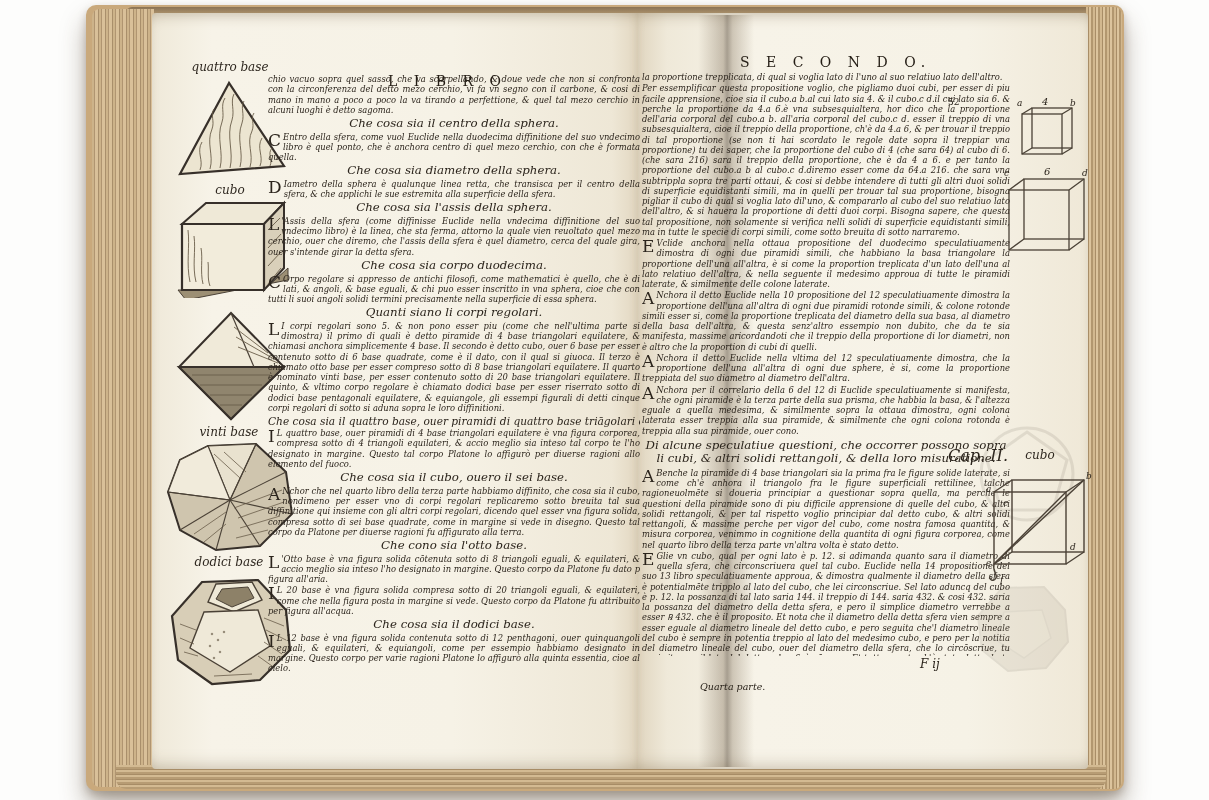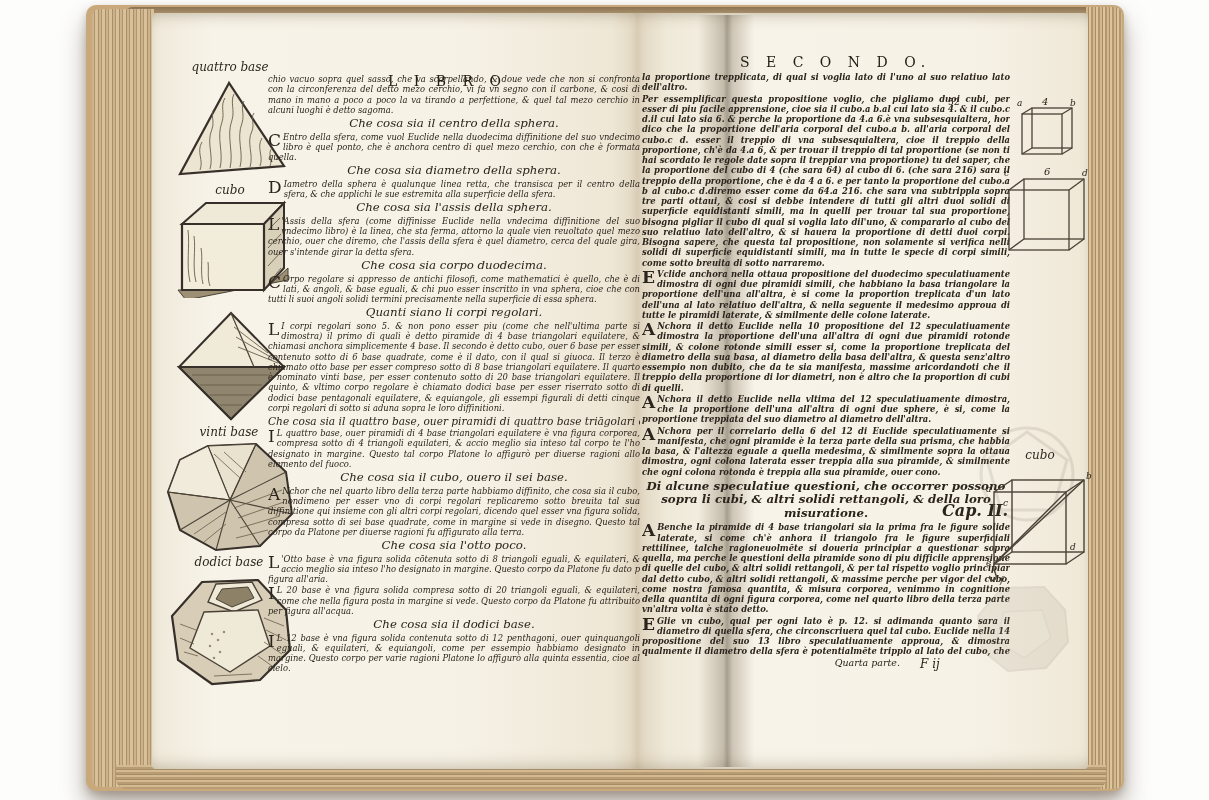--- a/index.html
+++ b/index.html
@@ -60,21 +60,21 @@
   .h{font-size:11.8px;text-align:center;font-style:italic;margin:2px 0 1px;line-height:1.15;}
   .h.small{font-size:10.6px;white-space:nowrap;}
   .h.chap{position:relative;margin:3px 0 2px;}
   .capnum{position:absolute;right:2px;bottom:0;font-size:16px;}
   .para{position:relative;margin:0 0 1px;}
   .cont{margin:0 0 1px;}
   .dcap{float:left;font-size:17px;line-height:15px;padding:1px 2px 0 0;font-style:normal;}
   .figlabel{position:absolute;font-size:12px;font-style:italic;text-align:center;color:#2f2820;}
   .figsvg{position:absolute;}
   .ghost{position:absolute;opacity:.12;}
-  .footerline{position:absolute;font-size:9.5px;font-style:italic;text-align:right;}
+  .footerline{position:absolute;font-size:9.5px;font-style:italic;text-align:left;margin-top:24px;}
   .signature{position:absolute;font-size:12px;font-style:italic;}
   svg text{font-family:"DejaVu Serif",serif;font-style:italic;fill:#2b241c;}
 </style>
 </head>
 <body>
 
 <div class="book">
   <div class="edge edge-top"></div>
   <div class="edge edge-left"></div>
   <div class="edge edge-right"></div>
@@ -194,32 +194,32 @@
   <div class="h">Che cosa sia l'assis della sphera.</div>
   <p class="para"><span class="dcap">L</span><span>'Assis della sfera (come diffinisse Euclide nella vndecima diffinitione del suo vndecimo libro) è la linea, che sta ferma, attorno la quale vien reuoltato quel mezo cerchio, ouer che diremo, che l'assis della sfera è quel diametro, cerca del quale gira, ouer s'intende girar la detta sfera.</span></p>
   <div class="h">Che cosa sia corpo duodecima.</div>
   <p class="para"><span class="dcap">C</span><span>Orpo regolare si appresso de antichi filosofi, come mathematici è quello, che è di lati, &amp; angoli, &amp; base eguali, &amp; chi puo esser inscritto in vna sphera, cioe che con tutti li suoi angoli solidi termini precisamente nella superficie di essa sphera.</span></p>
   <div class="h">Quanti siano li corpi regolari.</div>
   <p class="para"><span class="dcap">L</span><span>I corpi regolari sono 5. &amp; non pono esser piu (come che nell'ultima parte si dimostra) il primo di quali è detto piramide di 4 base triangolari equilatere, &amp; chiamasi anchora simplicemente 4 base. Il secondo è detto cubo, ouer 6 base per esser contenuto sotto di 6 base quadrate, come è il dato, con il qual si giuoca. Il terzo è chiamato otto base per esser compreso sotto di 8 base triangolari equilatere. Il quarto è nominato vinti base, per esser contenuto sotto di 20 base triangolari equilatere. Il quinto, &amp; vltimo corpo regolare è chiamato dodici base per esser riserrato sotto di dodici base pentagonali equilatere, &amp; equiangole, gli essempi figurali di detti cinque corpi regolari di sotto si aduna sopra le loro diffinitioni.</span></p>
   <div class="h small">Che cosa sia il quattro base, ouer piramidi di quattro base triāgolari eglatere.</div>
   <p class="para"><span class="dcap">I</span><span>L quattro base, ouer piramidi di 4 base triangolari equilatere è vna figura corporea, compresa sotto di 4 triangoli equilateri, &amp; accio meglio sia inteso tal corpo te l'ho designato in margine. Questo tal corpo Platone lo affigurò per diuerse ragioni allo elemento del fuoco.</span></p>
   <div class="h">Che cosa sia il cubo, ouero il sei base.</div>
   <p class="para"><span class="dcap">A</span><span>Nchor che nel quarto libro della terza parte habbiamo diffinito, che cosa sia il cubo, nondimeno per esser vno di corpi regolari replicaremo sotto breuita tal sua diffinitione qui insieme con gli altri corpi regolari, dicendo quel esser vna figura solida, compresa sotto di sei base quadrate, come in margine si vede in disegno. Questo tal corpo da Platone per diuerse ragioni fu affigurato alla terra.</span></p>
-  <div class="h">Che cosa sia l'otto poco.</div>
+  <div class="h">Che cono sia l'otto base.</div>
   <p class="para"><span class="dcap">L</span><span>'Otto base è vna figura solida cōtenuta sotto di 8 triangoli eguali, &amp; equilateri, &amp; accio meglio sia inteso l'ho designato in margine. Questo corpo da Platone fu dato p figura all'aria.</span></p>
   <p class="para"><span class="dcap">I</span><span>L 20 base è vna figura solida compresa sotto di 20 triangoli eguali, &amp; equilateri, come che nella figura posta in margine si vede. Questo corpo da Platone fu attribuito per figura all'acqua.</span></p>
   <div class="h">Che cosa sia il dodici base.</div>
   <p class="para"><span class="dcap">I</span><span>L 12 base è vna figura solida contenuta sotto di 12 penthagoni, ouer quinquangoli eguali, &amp; equilateri, &amp; equiangoli, come per essempio habbiamo designato in margine. Questo corpo per varie ragioni Platone lo affigurò alla quinta essentia, cioe al cielo.</span></p>
 
 </div>
 
 <div class="runhead" style="left:740px;top:54px;">S E C O N D O.</div>
 <div class="folio" style="left:948px;top:57px;margin-top:40px;">52</div>
 
-<div class="textcol" style="left:642px;top:72px;width:368px;height:584px;font-weight:bold;">
+<div class="textcol" style="left:642px;top:72px;width:368px;height:584px;">
   <div class="cont">la proportione trepplicata, di qual si voglia lato di l'uno al suo relatiuo lato dell'altro.</div>
   <div class="cont">Per essemplificar questa propositione voglio, che pigliamo duoi cubi, per esser di piu facile apprensione, cioe sia il cubo.a b.al cui lato sia 4. &amp; il cubo.c d.il cui lato sia 6. &amp; perche la proportione da 4.a 6.è vna subsesquialtera, hor dico che la proportione dell'aria corporal del cubo.a b. all'aria corporal del cubo.c d. esser il treppio di vna subsesquialtera, cioe il treppio della proportione, ch'è da 4.a 6, &amp; per trouar il treppio di tal proportione (se non ti hai scordato le regole date sopra il treppiar vna proportione) tu dei saper, che la proportione del cubo di 4 (che sara 64) al cubo di 6. (che sara 216) sara il treppio della proportione, che è da 4 a 6. e per tanto la proportione del cubo.a b al cubo.c d.diremo esser come da 64.a 216. che sara vna subtrippla sopra tre parti ottaui, &amp; cosi si debbe intendere di tutti gli altri duoi solidi di superficie equidistanti simili, ma in quelli per trouar tal sua proportione, bisogna pigliar il cubo di qual si voglia lato dil'uno, &amp; compararlo al cubo del suo relatiuo lato dell'altro, &amp; si hauera la proportione di detti duoi corpi. Bisogna sapere, che questa tal propositione, non solamente si verifica nelli solidi di superficie equidistanti simili, ma in tutte le specie di corpi simili, come sotto breuita di sotto narraremo.</div>
   <p class="para"><span class="dcap">E</span><span>Vclide anchora nella ottaua propositione del duodecimo speculatiuamente dimostra di ogni due piramidi simili, che habbiano la basa triangolare la proportione dell'una all'altra, è si come la proportion treplicata d'un lato dell'una al lato relatiuo dell'altra, &amp; nella seguente il medesimo approua di tutte le piramidi laterate, &amp; similmente delle colone laterate.</span></p>
   <p class="para"><span class="dcap">A</span><span>Nchora il detto Euclide nella 10 propositione del 12 speculatiuamente dimostra la proportione dell'una all'altra di ogni due piramidi rotonde simili, &amp; colone rotonde simili esser si, come la proportione treplicata del diametro della sua basa, al diametro della basa dell'altra, &amp; questa senz'altro essempio non dubito, che da te sia manifesta, massime aricordandoti che il treppio della proportione di lor diametri, non è altro che la proportion di cubi di quelli.</span></p>
   <p class="para"><span class="dcap">A</span><span>Nchora il detto Euclide nella vltima del 12 speculatiuamente dimostra, che la proportione dell'una all'altra di ogni due sphere, è si, come la proportione treppiata del suo diametro al diametro dell'altra.</span></p>
   <p class="para"><span class="dcap">A</span><span>Nchora per il correlario della 6 del 12 di Euclide speculatiuamente si manifesta, che ogni piramide è la terza parte della sua prisma, che habbia la basa, &amp; l'altezza eguale a quella medesima, &amp; similmente sopra la ottaua dimostra, ogni colona laterata esser treppia alla sua piramide, &amp; similmente che ogni colona rotonda è treppia alla sua piramide, ouer cono.</span></p>
   <div class="h chap"><span>Di alcune speculatiue questioni, che occorrer possono sopra li cubi, &amp; altri solidi rettangoli, &amp; della loro misuratione.</span><span class="capnum">Cap. II.</span></div>
   <p class="para"><span class="dcap">A</span><span>Benche la piramide di 4 base triangolari sia la prima fra le figure solide laterate, si come ch'è anhora il triangolo fra le figure superficiali rettilinee, talche ragioneuolmēte si doueria principiar a questionar sopra quella, ma perche le questioni della piramide sono di piu difficile apprensione di quelle del cubo, &amp; altri solidi rettangoli, &amp; per tal rispetto voglio principiar dal detto cubo, &amp; altri solidi rettangoli, &amp; massime perche per vigor del cubo, come nostra famosa quantita, &amp; misura corporea, venimmo in cognitione della quantita di ogni figura corporea, come nel quarto libro della terza parte vn'altra volta è stato detto.</span></p>
   <p class="para"><span class="dcap">E</span><span>Glie vn cubo, qual per ogni lato è p. 12. si adimanda quanto sara il diametro di quella sfera, che circonscriuera quel tal cubo. Euclide nella 14 propositione del suo 13 libro speculatiuamente approua, &amp; dimostra qualmente il diametro della sfera è potentialmēte tripplo al lato del cubo, che lei circonscriue. Sel lato aduncq del cubo è p. 12. la possanza di tal lato saria 144. il treppio di 144. saria 432. &amp; cosi 432. saria la possanza del diametro della detta sfera, e pero il simplice diametro verrebbe a esser ℞ 432. che è il proposito. Et nota che il diametro della detta sfera vien sempre a esser eguale al diametro lineale del detto cubo, e pero seguita che'l diametro lineale del cubo è sempre in potentia treppio al lato del medesimo cubo, e pero per la notitia del diametro lineale del cubo, ouer del diametro della sfera, che lo circōscriue, tu puoi ritrouar il lato del detto cubo, &amp; è cōuerso. Et tutto questo ch'è stato detto da te medesimo lo puoi conoscer, &amp; praticalmēte approuar in ogni cubo, perche il diametro dil'uno di 6 quadrati cōtinenti il cubo (per la penultima del primo di Euclide) è doppio in potentia al lato di tal quadrato, &amp; il quadrato del diametro lineale del cubo vien a esser eguale al quadrato del detto diametro del quadrato, &amp; al quadrato del lato del medesimo quadrato (per la detta penultima del primo) e pero viene a esser trippla a quello, come nella figura posta in margine puoi vedere, cioe che il quadrato del diametro.g f.è doppio al quadrato del lato.f h.&amp; il quadrato del diametro.b g.è eguale al quadrato del medesimo diametro.g f.&amp; al quadrato del lato.b f.e pero seguita il proposito.</span></p>
 </div>

